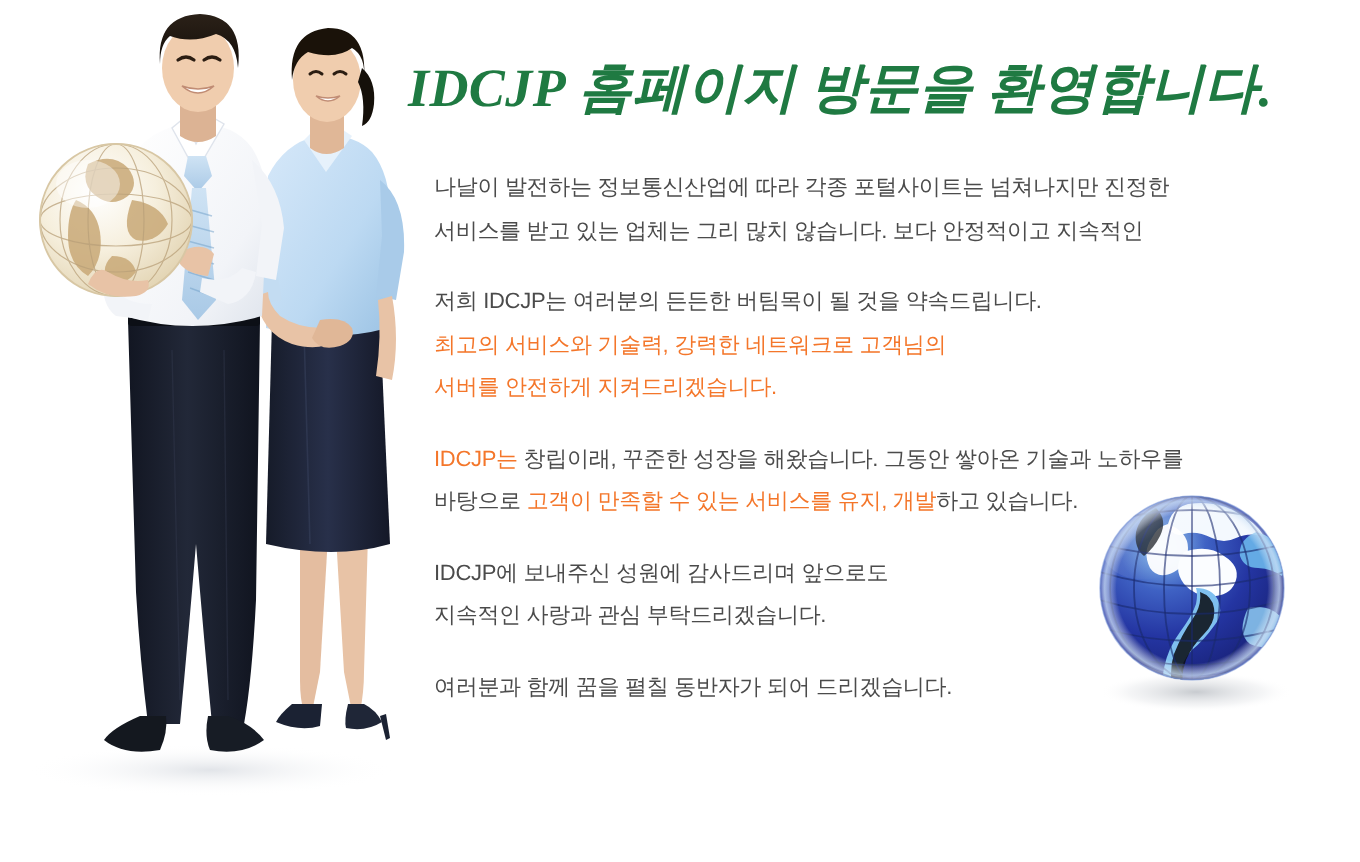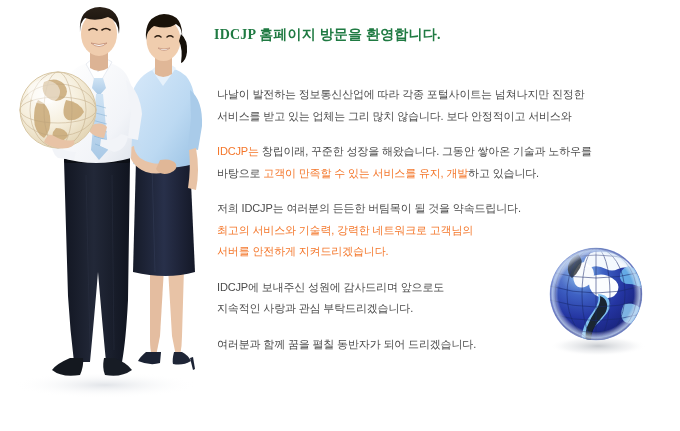--- a/index.html
+++ b/index.html
@@ -24,28 +24,29 @@
     top: 0;
     width: 215px;
     height: 431px;
     overflow: hidden;
   }
   .photo svg { display:block; }
 
   
   .headline {
     position: absolute;
-    left: 214px;
+    left: 204px;
     top: 26px;
     font-family: "Liberation Serif", "DejaVu Serif", serif;
-    font-size: 14px;
+    font-size: 27px;
     font-weight: 700;
     letter-spacing: 0.2px;
     color: #1f7a42;
     white-space: nowrap;
+    font-style: italic;
   }
 
   
   .copy {
     position: absolute;
     left: 217px;
     top: 84px;
     width: 452px;
     color: #4b4b4b;
     font-size: 11px;
@@ -215,23 +216,23 @@
         <path d="M89 30 q4 -3 8 0" stroke="#2b1d12" stroke-width="1.6" fill="none" stroke-linecap="round"></path>
         <path d="M102 30 q4 -3 8 0" stroke="#2b1d12" stroke-width="1.6" fill="none" stroke-linecap="round"></path>
         <path d="M91 43 q8 7 16 0 q-8 3 -16 0 z" fill="#ffffff" stroke="#c08c74" stroke-width="0.8"></path>
       </g>
     </svg>
   </div>
 
   <div class="headline">IDCJP 홈페이지 방문을 환영합니다.</div>
 
   <div class="copy" id="copy">
-      <p><span><span>나날이 발전하는 정보통신산업에 따라 각종 포털사이트는 넘쳐나지만 진정한</span></span><br><span><span>서비스를 받고 있는 업체는 그리 많치 않습니다. 보다 안정적이고 서비스와</span></span><br></p>
+      <p><span><span>나날이 발전하는 정보통신산업에 따라 각종 포털사이트는 넘쳐나지만 진정한</span></span><br><span><span>서비스를 받고 있는 업체는 그리 많치 않습니다. 보다 안정적이고 지속적인</span></span><br></p>
+      <p><span><span>저희 IDCJP는 여러분의 든든한 버팀목이 될 것을 약속드립니다.</span></span><br><span><span class="hl">최고의 서비스와 기술력, 강력한 네트워크로 고객님의</span></span><br><span><span class="hl">서버를 안전하게 지켜드리겠습니다.</span></span></p>
       <p><span><span class="hl">IDCJP는</span><span> 창립이래, 꾸준한 성장을 해왔습니다. 그동안 쌓아온 기술과 노하우를</span></span><br><span><span>바탕으로 </span><span class="hl">고객이 만족할 수 있는 서비스를 유지, 개발</span><span>하고 있습니다.</span></span></p>
-      <p><span><span>저희 IDCJP는 여러분의 든든한 버팀목이 될 것을 약속드립니다.</span></span><br><span><span class="hl">최고의 서비스와 기술력, 강력한 네트워크로 고객님의</span></span><br><span><span class="hl">서버를 안전하게 지켜드리겠습니다.</span></span></p>
       <p><span><span>IDCJP에 보내주신 성원에 감사드리며 앞으로도</span></span><br><span><span>지속적인 사랑과 관심 부탁드리겠습니다.</span></span></p>
       <p><span><span>여러분과 함께 꿈을 펼칠 동반자가 되어 드리겠습니다.</span></span></p>
     </div>
 
   <div class="globe">
     <svg width="120" height="120" viewBox="0 0 120 120" xmlns="http://www.w3.org/2000/svg" role="img">
       <defs>
         <radialGradient id="gEarth" cx="34%" cy="28%" r="78%">
           <stop offset="0%" stop-color="#8fc6ef"></stop>
           <stop offset="30%" stop-color="#3f62c4"></stop>

